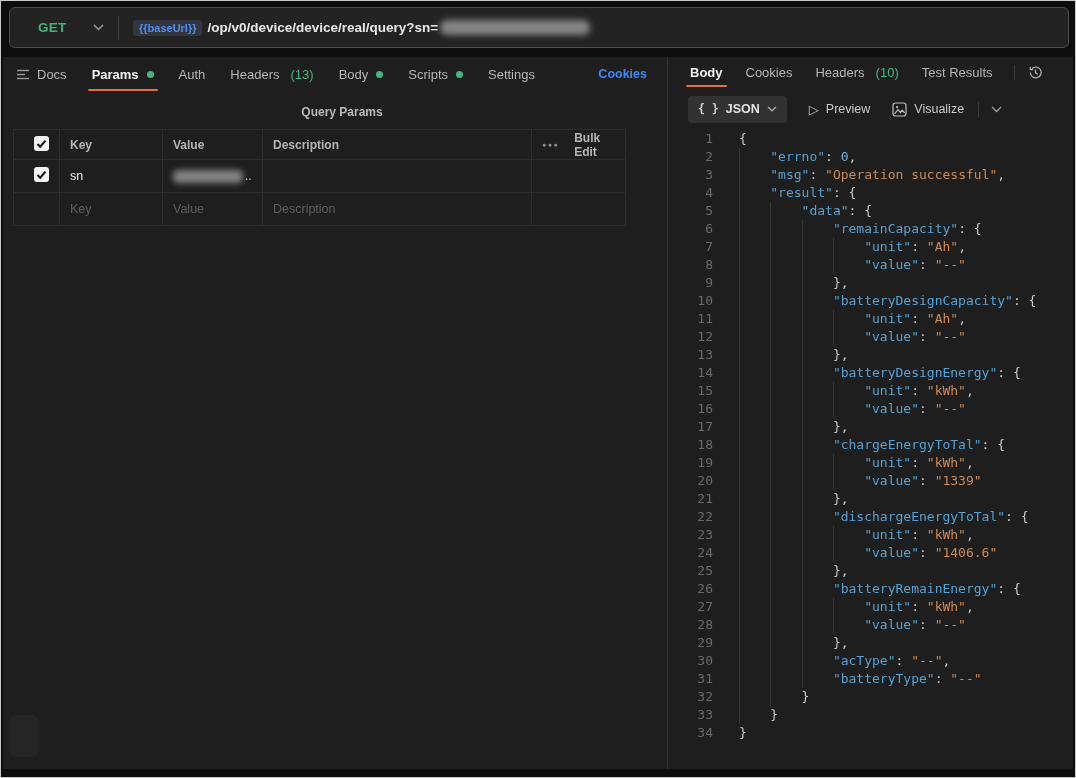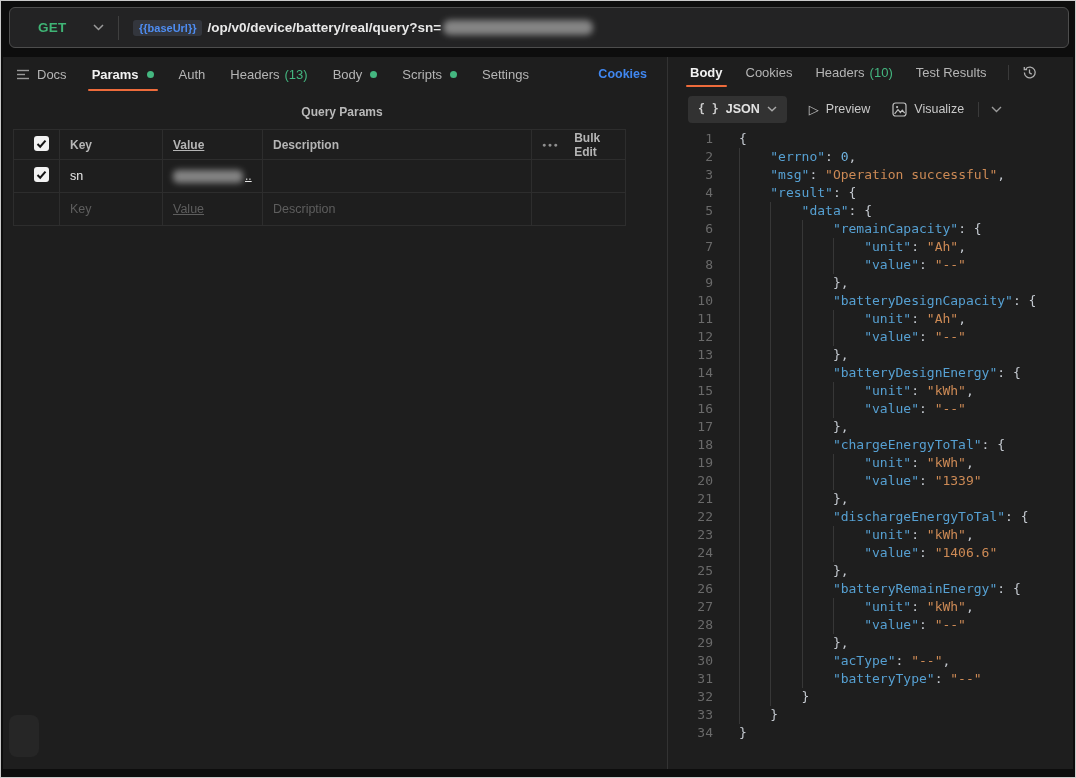--- a/index.html
+++ b/index.html
@@ -35,32 +35,32 @@
 
   
   .tabs-row { display:flex; align-items:stretch; height:34px; padding:0 20px 0 12px; }
   .tab { display:flex; align-items:center; padding:1px 2px; margin-right:21px;
          color:#b5b5b5; font-size:13px; position:relative; cursor:pointer; white-space:nowrap; }
   .tab.active { color:#f2f2f2; font-weight:bold; }
   .tab.active::after { content:""; position:absolute; left:-2px; right:-2px; bottom:0;
                        height:2px; background:#ee6b3b; border-radius:2px; }
   .tab .t-icon { margin-right:7px; display:flex; align-items:center; }
   .dot { width:7px; height:7px; border-radius:50%; background:#44b780; margin-left:8px; }
-  .count { color:#44b780; margin-left:5px; }
+  .count { color:#44b780; margin-left:11px; }
   .cookies-link { margin-left:auto; color:#4087f0; font-size:12.5px; font-weight:bold;
                   align-self:center; cursor:pointer; }
 
   
   .section-title { color:#b9b9b9; font-size:12px; font-weight:bold; margin:14px 0 10px 14px;text-align:center; }
   table.params { border-collapse:collapse; margin-left:10px; table-layout:fixed; }
   table.params td { border:1px solid #2d2d2d; height:33px; padding:0 0 0 10px;
                     font-size:12.5px; color:#e8e8e8; vertical-align:middle; }
   table.params tr.hdr td { height:30px; color:#b5b5b5; font-weight:bold; font-size:12px; }
   td.chk { width:46px; text-align:center; padding:0; }
-  td.c-key { width:103px; } td.c-val { width:100px;text-decoration:underline; } td.c-desc { width:269px;margin-top:32px; }
+  td.c-key { width:103px; } td.c-val { width:100px; } td.c-desc { width:269px;margin-top:32px; }
   td.c-bulk { width:94px; padding:0 8px 0 10px; }
   .checkbox { display:inline-block; width:15px; height:15px; background:#f2f2f2;
               border-radius:3px; line-height:13px; cursor:pointer; }
   .bulk-wrap { display:flex; align-items:center; gap:15px; }
   .dots-icon { color:#8f8f8f; font-size:7px; letter-spacing:1.5px; cursor:pointer; }
   .bulk-label { color:#b5b5b5; font-size:12px; cursor:pointer; }
   tr.ph td { color:#5e5e5e; font-weight:normal; }
   .val-wrap { display:flex; align-items:center; }
   .val-blob { width:70px; height:13px; border-radius:5px; }
   .val-suffix { color:#cfcfcf; margin-left:2px; font-size:12px; }
@@ -105,21 +105,21 @@
     <div class="request-bar">
       <div class="method-select">
         <span class="method-label">GET</span>
         <svg width="11" height="7" viewBox="0 0 11 7">
             <polyline points="1,1 5.5,5.5 10,1" fill="none" stroke="#9a9a9a" stroke-width="1.5"></polyline>
           </svg>
       </div>
       <div class="bar-divider"></div>
       <div class="url-field">
         <span class="baseurl-chip">{{baseUrl}}</span>
-        <span class="url-path">/op/v0/device/battery/real/query?sn=</span>
+        <span class="url-path">/op/v0/device/device/real/query?sn=</span>
         <span class="blur-blob url-blob"></span>
       </div>
     </div>
   </div>
 
   <div class="content">
 
     <div class="left-panel">
       <div class="tabs-row">
         <div class="tab">

